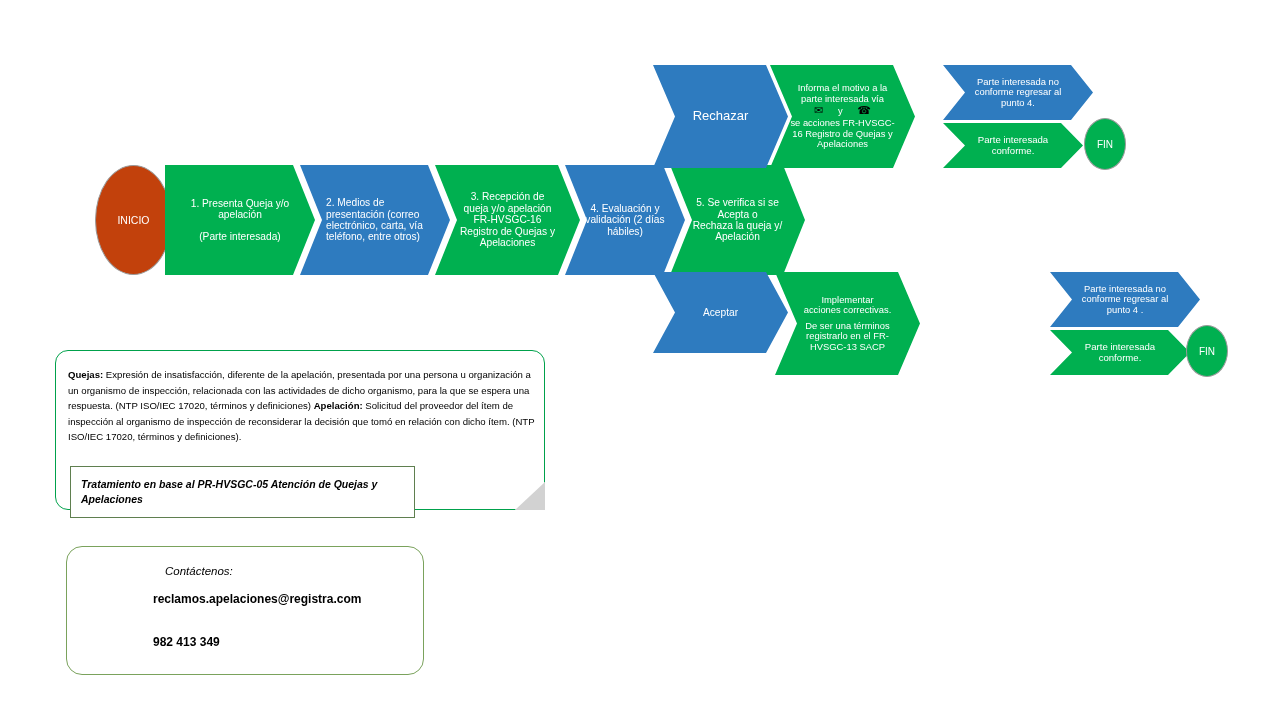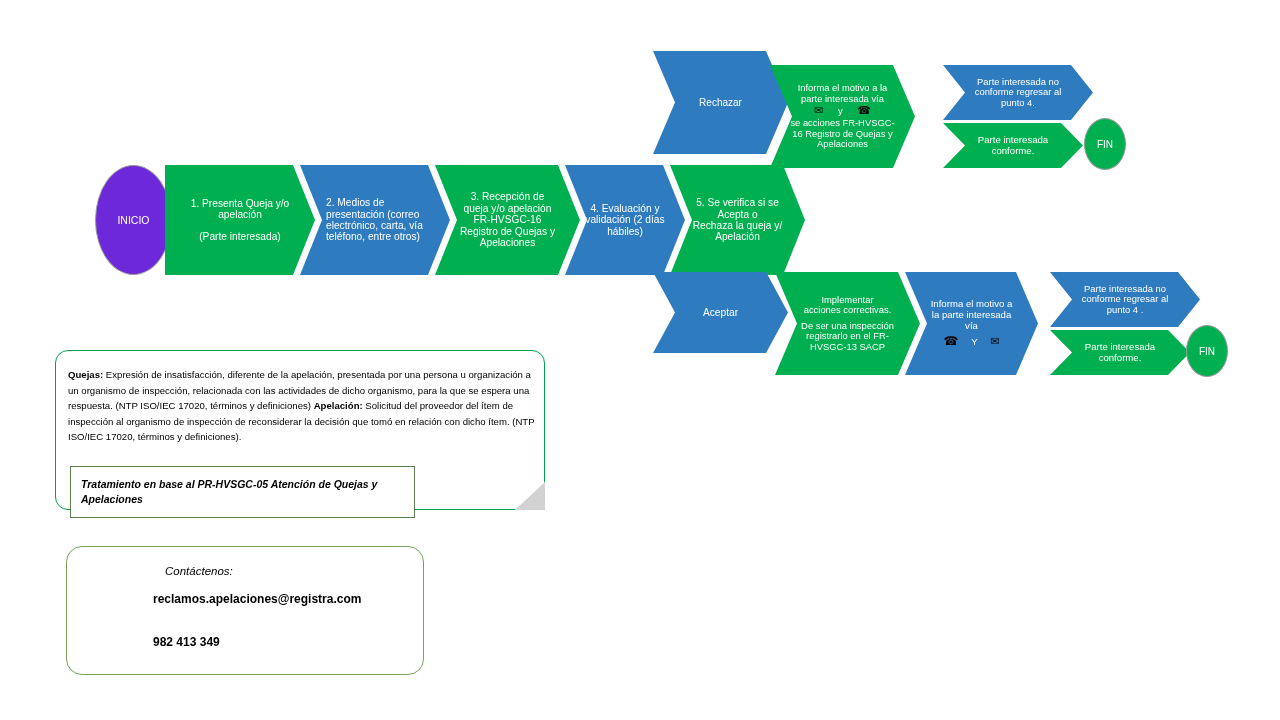--- a/index.html
+++ b/index.html
@@ -123,21 +123,21 @@
     position: absolute;
     line-height: 1;
     color: #000;
   }
 </style>
 </head>
 <body>
 
 <div id="canvas">
 
-  <div class="terminator" style="left: 95px; top: 165px; width: 77px; height: 110px; font-size: 10.5px; background: #6d28d9;">
+  <div class="terminator" style="left: 95px; top: 165px; width: 77px; height: 110px; font-size: 10.5px; background: #c2410c;">
     <span>INICIO</span>
   </div>
 
   <div class="node green chev-start" style="left: 165px; top: 165px; width: 150px; height: 110px; font-size: 10.2px; background: rgb(0, 176, 80);">
     <span class="ln">1. Presenta Queja y/o</span>
     <span class="ln">apelación</span>
     <span class="ln" style="height:10px;"></span>
     <span class="ln">(Parte interesada)</span>
   </div>
 
@@ -162,21 +162,21 @@
     <span class="ln">hábiles)</span>
   </div>
 
   <div class="node green chev" style="left: 670px; top: 165px; width: 135px; height: 110px; font-size: 10.2px; background: rgb(0, 176, 80);">
     <span class="ln">5. Se verifica  si se</span>
     <span class="ln">Acepta o</span>
     <span class="ln">Rechaza la queja y/</span>
     <span class="ln">Apelación</span>
   </div>
 
-  <div class="node blue chev" style="left: 653px; top: 51px; width: 135px; height: 103px; font-size: 10px; background: rgb(46, 123, 191);">
+  <div class="node blue chev" style="left: 653px; top: 65px; width: 135px; height: 103px; font-size: 13px; background: rgb(46, 123, 191);">
     <span class="ln">Rechazar</span>
   </div>
 
   <div class="node green chev" style="left: 770px; top: 65px; width: 145px; height: 103px; font-size: 9.4px; background: rgb(0, 176, 80);">
     <span class="ln">Informa el motivo a la</span>
     <span class="ln">parte interesada vía</span>
     <span class="ln" style="margin:1px 0;">
       <span class="glyph" style="position:static; font-size:11px;">✉</span>
       <span style="margin:0 12px;">y</span>
       <span class="glyph" style="position:static; font-size:11px;">☎</span>
@@ -202,35 +202,25 @@
   </div>
 
   <div class="node blue chev" style="left: 653px; top: 272px; width: 135px; height: 81px; font-size: 10.2px; background: rgb(46, 123, 191);">
     <span class="ln">Aceptar</span>
   </div>
 
   <div class="node green chev" style="left: 775px; top: 272px; width: 145px; height: 103px; font-size: 9.4px; background: rgb(0, 176, 80);">
     <span class="ln">Implementar</span>
     <span class="ln">acciones correctivas.</span>
     <span class="ln" style="height:5px;"></span>
-    <span class="ln">De ser una inspección</span>
+    <span class="ln">De ser una términos</span>
     <span class="ln">registrarlo en el FR-</span>
     <span class="ln">HVSGC-13  SACP</span>
   </div>
 
-  <div class="node blue chev" style="left: 905px; top: 272px; width: 133px; height: 103px; font-size: 9.6px; background: rgb(46, 123, 191);">
-    <span class="ln">Informa el motivo  a</span>
-    <span class="ln">la parte interesada</span>
-    <span class="ln">vía</span>
-    <span class="ln" style="margin-top:4px;">
-      <span class="glyph" style="position:static; font-size:12px;">☎</span>
-      <span style="margin:0 10px;">Y</span>
-      <span class="glyph" style="position:static; font-size:11px;">✉</span>
-    </span>
-  </div>
 
   <div class="node blue chev" style="left: 1050px; top: 272px; width: 150px; height: 55px; font-size: 9.4px; background: rgb(46, 123, 191);">
     <span class="ln">Parte interesada no</span>
     <span class="ln">conforme regresar al</span>
     <span class="ln">punto 4 .</span>
   </div>
 
   <div class="node green chev" style="left: 1050px; top: 330px; width: 140px; height: 45px; font-size: 9.6px; background: rgb(0, 176, 80);">
     <span class="ln">Parte interesada</span>
     <span class="ln">conforme.</span>

